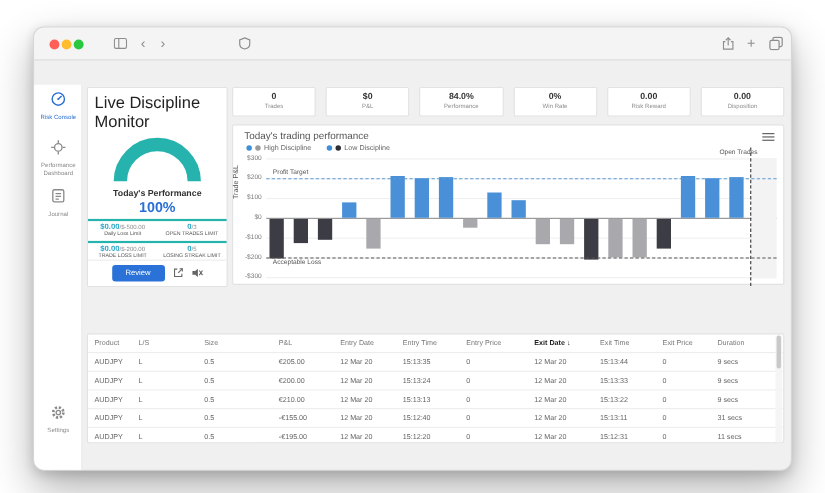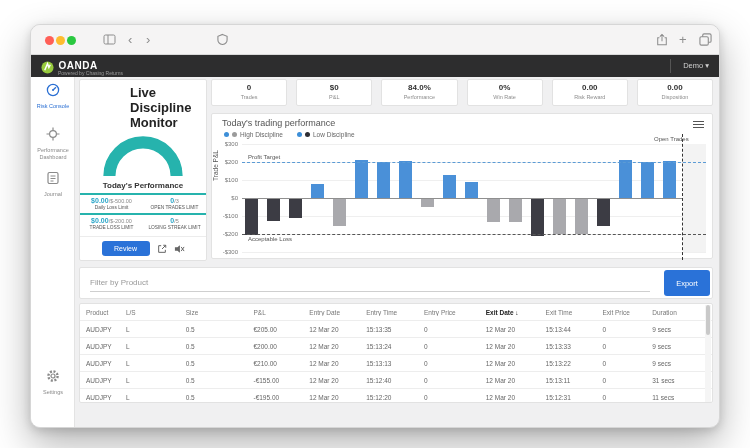--- a/index.html
+++ b/index.html
@@ -29,21 +29,21 @@
   #content { position:absolute; left:0; top:52px; width:100%; height:352px; }
   #sidebar { position:absolute; left:0; top:0; width:44px; height:100%; background:#fff;
              border-right:1px solid #e3e3e3; }
   .side-item { position:absolute; left:0; width:44px; text-align:center; color:#8a8a8a; cursor:pointer; }
   .side-item .lbl { font-size:5.5px; line-height:6.5px; margin-top:2px; }
   .side-item.active { color:#2a6fd3; }
   #main { position:absolute; left:44px; top:0; width:646px; height:100%; }
   .panel { position:absolute; background:#fff; border:1px solid #e2e2e2; border-radius:2px; }
   
   #discipline { left:4px; top:2px; width:128px; height:182px; }
-  #disc-title { font-size:13px; font-weight:bold; color:#222; padding:5px 0 0 6px;margin-left:44px; }
+  #disc-title { font-size:15px; font-weight:normal; color:#222; padding:5px 0 0 6px; }
   #gauge-wrap { text-align:center; margin-top:4px; }
   #disc-sub { text-align:center; font-size:8px; font-weight:bold; color:#333; margin-top:1px; }
   #disc-pct { text-align:center; font-size:13px; font-weight:bold; color:#2a6fd3; margin-top:1px; }
   .teal-div { height:2px; background:#26b3ad; margin-top:3px; }
   .dl-row { display:flex; }
   .dl-cell { width:50%; text-align:center; padding-top:2px; }
   .dl-val { font-size:7px; font-weight:bold; color:#28a5c8; }
   .dl-sub { font-size:5.5px; color:#8a8a8a; font-weight:normal; }
   .dl-lbl { font-size:4.8px; color:#555; margin-top:1px; }
   #disc-footer { position:absolute; left:0; bottom:0; width:100%; height:24px; border-top:1px solid #ececec;
@@ -123,34 +123,20 @@
     </span>
     <span class="ticon" style="left:648px">+</span>
     <span class="ticon" style="left:668px;top:8px">
       <svg width="13" height="13" viewBox="0 0 14 14">
           <rect x="4" y="1" width="9" height="9" rx="1.5" fill="none" stroke="#8d8d8d" stroke-width="1.2"></rect>
           <rect x="1" y="4" width="9" height="9" rx="1.5" fill="#f5f4f4" stroke="#8d8d8d" stroke-width="1.2"></rect>
         </svg>
     </span>
   </div>
 
-  <div id="appheader">
-    <div id="brand">
-      <svg width="13" height="13" viewBox="0 0 14 14" style="vertical-align:-3px">
-        <circle cx="7" cy="7" r="6.5" fill="#97ca3d"></circle>
-        <path d="M4 10 L7 3 L8.5 7 L10 4" fill="none" stroke="#ffffff" stroke-width="1.6"></path>
-      </svg>
-      <span id="brand-name">OANDA</span>
-      <div id="brand-sub">Powered by Chasing Returns</div>
-    </div>
-    <div id="account">
-      <span>Demo</span>
-      <span>▾</span>
-    </div>
-  </div>
 
   <div id="content">
 
     <div id="sidebar">
       <nav>
           <div class="side-item active" style="top: 6px;"><span><svg width="14" height="14" viewBox="0 0 14 14">
                 <circle cx="7" cy="7" r="5.6" fill="none" stroke="currentColor" stroke-width="1.3"></circle>
                 <line x1="7" y1="7" x2="10" y2="4.2" stroke="currentColor" stroke-width="1.3"></line>
                 <circle cx="7" cy="7" r="1" fill="currentColor"></circle>
               </svg></span><div class="lbl">Risk Console</div></div>
@@ -177,20 +163,21 @@
     <div id="main">
 
       <div class="panel" id="discipline">
         <div id="disc-title">Live Discipline Monitor</div>
         <div id="gauge-wrap">
           <svg width="84" height="42" viewBox="0 0 90 45">
             <path d="M9 45 A36 36 0 0 1 81 45" fill="none" stroke="#26b3ad" stroke-width="13"></path>
           </svg>
         </div>
         <div id="disc-sub">Today's Performance</div>
+        <div id="disc-pct">100%</div>
         <div class="teal-div"></div>
         <div class="dl-row">
           <div class="dl-cell">
             <div class="dl-val"><span>$0.00</span><span class="dl-sub">/$-500.00</span></div>
             <div class="dl-lbl">Daily Loss Limit</div>
           </div>
           <div class="dl-cell">
             <div class="dl-val"><span>0</span><span class="dl-sub">/3</span></div>
             <div class="dl-lbl">OPEN TRADES LIMIT</div>
           </div>
@@ -310,24 +297,20 @@
             <div class="bar" style="left: 377px; height: 37.8px; top: 16.2px; background: rgb(74, 144, 216);"></div>
             <div class="bar" style="left: 399px; height: 36px; top: 18px; background: rgb(74, 144, 216);"></div>
             <div class="bar" style="left: 421px; height: 36.9px; top: 17.1px; background: rgb(74, 144, 216);"></div>
             <div class="ref-line" style="top: 18px; border-color: rgb(91, 155, 213);"></div>
             <div class="ref-lbl" style="left: 6px; top: 10px;">Profit Target</div>
             <div class="ref-line" style="top: 90px; border-color: rgb(85, 85, 85);"></div>
             <div class="ref-lbl" style="left: 6px; top: 92px;">Acceptable Loss</div>
           </div>
       </div>
 
-      <div class="panel" id="filter-panel">
-        <input id="filter-input" placeholder="Filter by Product" style="">
-        <button id="export-btn">Export</button>
-      </div>
 
       <div class="panel" id="table-panel">
         <div id="thead" class="t-row t-head">
             <div class="t-cell" style="width: 40px;">Product</div>
             <div class="t-cell" style="width: 60px;">L/S</div>
             <div class="t-cell" style="width: 68px;">Size</div>
             <div class="t-cell" style="width: 56px;">P&amp;L</div>
             <div class="t-cell" style="width: 57px;">Entry Date</div>
             <div class="t-cell" style="width: 58px;">Entry Time</div>
             <div class="t-cell" style="width: 62px;">Entry Price</div>

